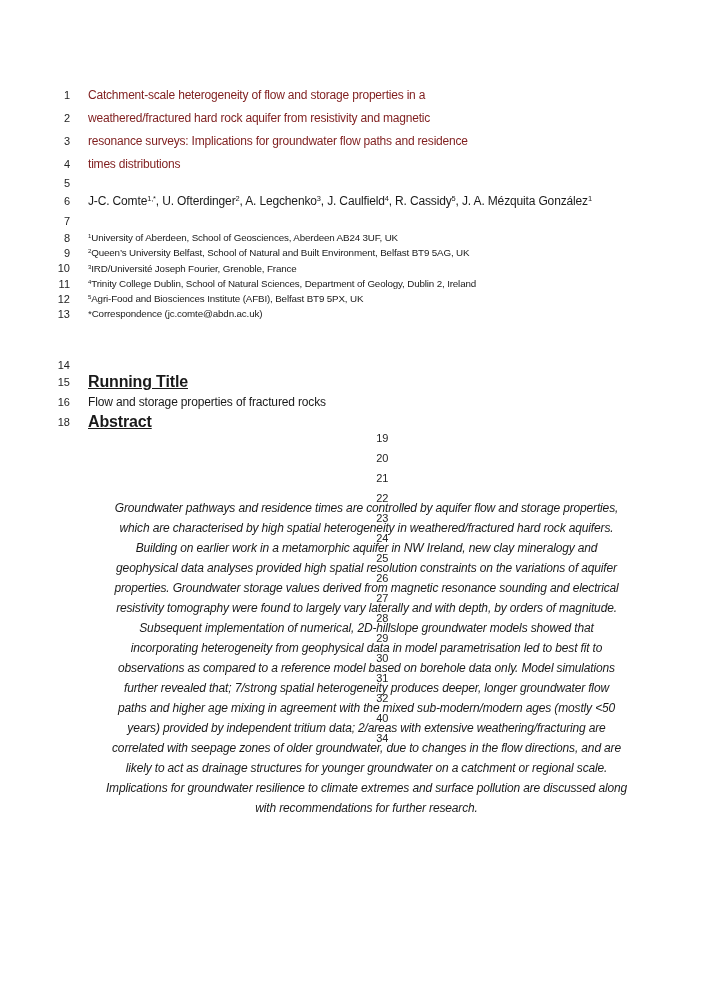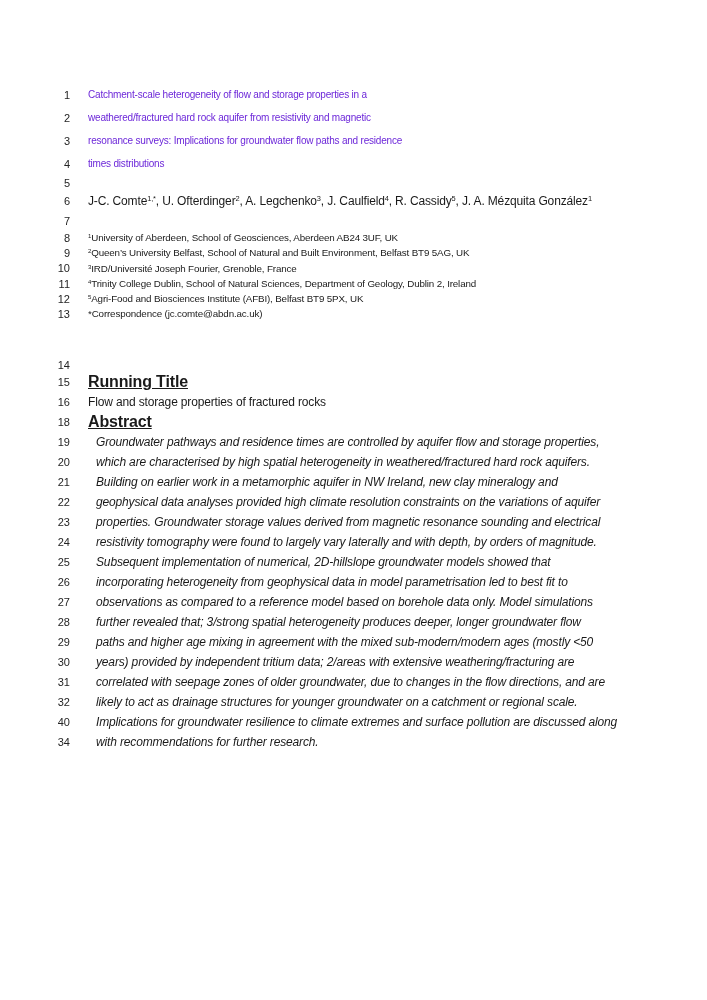--- a/index.html
+++ b/index.html
@@ -16,34 +16,34 @@
   .num{
     flex:0 0 70px;width:70px;text-align:right;
     font-size:11px;color:#242424;font-style:normal;font-weight:400;
     letter-spacing:0;
   }
   .txt{
     padding-left:18px;white-space:nowrap;letter-spacing:-0.15px;
     line-height:1;
   }
   .k-title{height:23.2px;}
-  .k-title .txt{font-size:10px;color:#6d28d9;letter-spacing:-0.2px;}
+  .k-title .txt{font-size:12px;color:#7f1d1d;letter-spacing:-0.2px;}
   .k-blank5{height:15px;}
   .k-authors{height:21px;}
   .k-authors .txt{font-size:12px;}
   .k-blank7{height:19px;}
   .k-affil{height:15.1px;}
   .k-affil .txt{font-size:9.8px;}
   .k-blank14{height:14.6px;margin-top:36px;}
   .k-heading{height:20px;}
   .k-heading .txt{font-size:16px;font-weight:bold;text-decoration:underline;}
   .k-body{height:20px;}
   .k-body .txt{font-size:12px;}
   .k-blank17{height:20px;}
-  .k-abstract{height:20px;}
+  .k-abstract{height:20px;flex-direction:column;}
   .k-abstract .txt{font-size:12px;font-style:italic;margin-left:8px;}
   .sup{font-size:0.62em;vertical-align:0.5em;line-height:0;}
   .ul{text-underline-offset:1.5px;text-align:center;}
 </style>
 </head>
 <body>
 
 <div class="page">
   <div id="doc">
       <div class="row k-title">
@@ -121,21 +121,21 @@
       <div class="row k-abstract">
         <div class="num">20</div>
         <div class="txt">which are characterised by high spatial heterogeneity in weathered/fractured hard rock aquifers.</div>
       </div>
       <div class="row k-abstract">
         <div class="num">21</div>
         <div class="txt">Building on earlier work in a metamorphic aquifer in NW Ireland, new clay mineralogy and</div>
       </div>
       <div class="row k-abstract">
         <div class="num">22</div>
-        <div class="txt">geophysical data analyses provided high climate resolution constraints on the variations of aquifer</div>
+        <div class="txt">geophysical data analyses provided high spatial resolution constraints on the variations of aquifer</div>
       </div>
       <div class="row k-abstract">
         <div class="num">23</div>
         <div class="txt">properties. Groundwater storage values derived from magnetic resonance sounding and electrical</div>
       </div>
       <div class="row k-abstract">
         <div class="num">24</div>
         <div class="txt">resistivity tomography were found to largely vary laterally and with depth, by orders of magnitude.</div>
       </div>
       <div class="row k-abstract">
@@ -145,21 +145,21 @@
       <div class="row k-abstract">
         <div class="num">26</div>
         <div class="txt">incorporating heterogeneity from geophysical data in model parametrisation led to best fit to</div>
       </div>
       <div class="row k-abstract">
         <div class="num">27</div>
         <div class="txt">observations as compared to a reference model based on borehole data only. Model simulations</div>
       </div>
       <div class="row k-abstract">
         <div class="num">28</div>
-        <div class="txt">further revealed that; 3/strong spatial heterogeneity produces deeper, longer groundwater flow</div>
+        <div class="txt">further revealed that; 7/strong spatial heterogeneity produces deeper, longer groundwater flow</div>
       </div>
       <div class="row k-abstract">
         <div class="num">29</div>
         <div class="txt">paths and higher age mixing in agreement with the mixed sub-modern/modern ages (mostly &lt;50</div>
       </div>
       <div class="row k-abstract">
         <div class="num">30</div>
         <div class="txt">years) provided by independent tritium data; 2/areas with extensive weathering/fracturing are</div>
       </div>
       <div class="row k-abstract">

